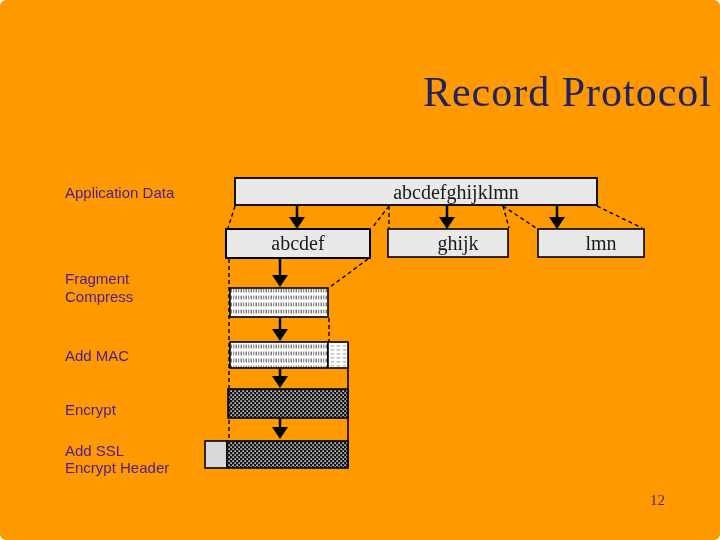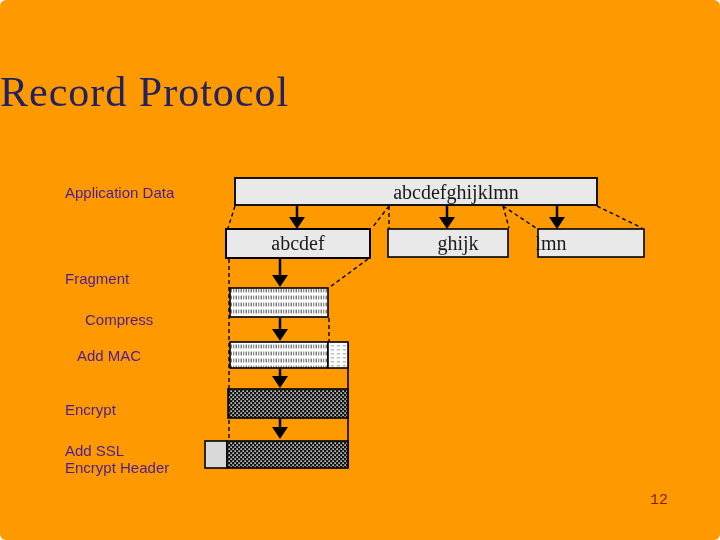--- a/index.html
+++ b/index.html
@@ -2,47 +2,47 @@
 <html><head>
 <meta charset="utf-8">
 <style>
   html,body { margin:0; padding:0; background:#ffffff; }
   .slide {
     position:relative; width:720px; height:540px;
     background:#FF9900; overflow:hidden; border-radius:6px;
     font-family:"Liberation Sans","DejaVu Sans",sans-serif;
   }
   .title {
-    position:absolute; top:68px; left:0; right:8px; text-align:left;
+    position:absolute; top:68px; left:0; right:8px; text-align:right;
     font-family:"Liberation Serif","DejaVu Serif",serif;
     font-size:42px; color:#222260; letter-spacing:1px;
   }
   .step-label {
     position:absolute; left:65px; font-size:15px; color:#4c1d95;
     line-height:17px; white-space:pre-line;
   }
   .lbl-application-data { top:184px; }
   .lbl-fragment        { top:238px;margin-top:32px; }
-  .lbl-compress        { top:311px;margin-left:20px; }
-  .lbl-add-mac         { top:347px;margin-left:12px; }
+  .lbl-compress        { top:288px; }
+  .lbl-add-mac         { top:347px; }
   .lbl-encrypt         { top:401px; }
   .lbl-add-ssl-header  { top:442px; }
   .box-text {
     position:absolute; text-align:center;
     font-family:"Liberation Serif","DejaVu Serif",serif;
     font-size:20px; line-height:24px; color:#1a1a1a;
   }
   .txt-appdata { left:235px; top:180px; width:362px;padding-left:40px; }
   .txt-frag1   { left:226px; top:231px; width:144px; }
   .txt-frag2   { left:388px; top:231px; width:140px; }
-  .txt-frag3   { left:510px; top:231px; width:82px; }
+  .txt-frag3   { left:560px; top:231px; width:82px; }
   .page-number {
     position:absolute; left:650px; top:492px;
-    font-family:Liberation Mono, monospace;
-    font-size:15px; color:#7f1d1d;
+    font-family:Liberation Serif, serif;
+    font-size:15px; color:#4c1d95;
   }
   svg.diagram { position:absolute; left:0; top:0; }
 </style>
 </head>
 <body>
 
 <div class="slide">
 
   <div class="title">Record Protocol</div>
 

